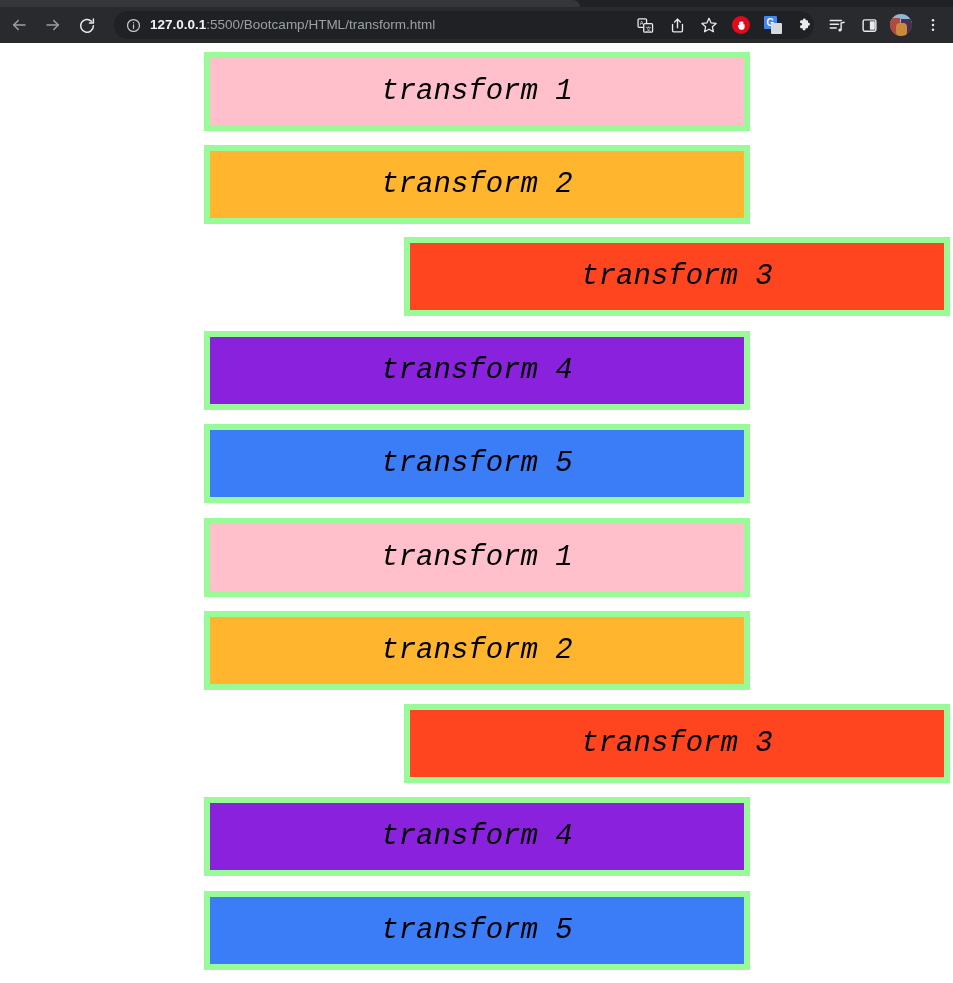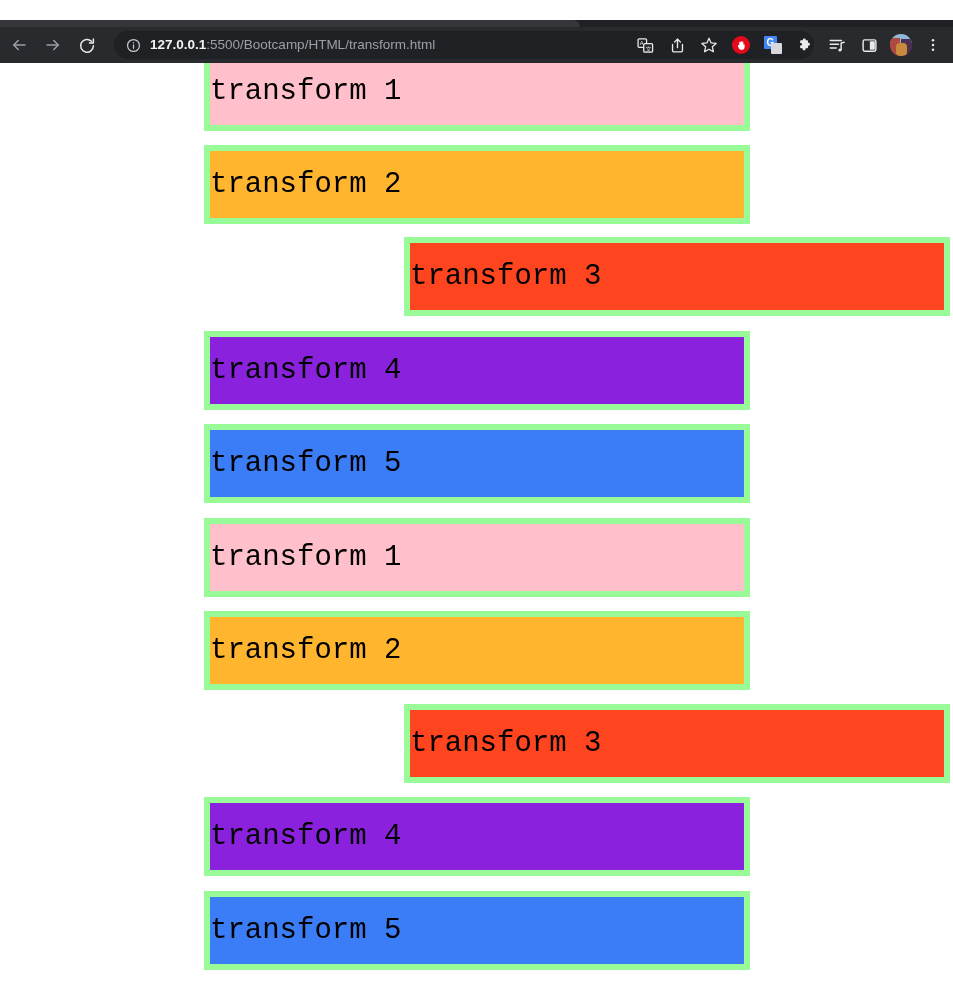--- a/index.html
+++ b/index.html
@@ -16,21 +16,20 @@
   }
 
   
   #browser-chrome {
     position: absolute;
     top: 0; left: 0;
     width: 953px;
     height: 43px;
     background: #292a2d;
     z-index: 50;
-    margin-top: 20px;
   }
   
   #tab-strip {
     position: absolute;
     top: 0; left: 0;
     width: 953px;
     height: 7px;
     background: #202124;
   }
   #tab-active {
@@ -163,21 +162,22 @@
   }
 
   .t-box {
     position: absolute;
     box-sizing: border-box;
     width: 546px;
     height: 79px;
     border: 6px solid;
     display: flex;
     align-items: center;
-    justify-content: flex-start;
+    justify-content: center;
+    font-style: italic;
   }
   .t-box-label {
     font-family: "Liberation Mono", "DejaVu Sans Mono", monospace;
     font-size: 29px;
     color: #000000;
     letter-spacing: 0px;
     white-space: nowrap;
   }
 </style>
 </head>

